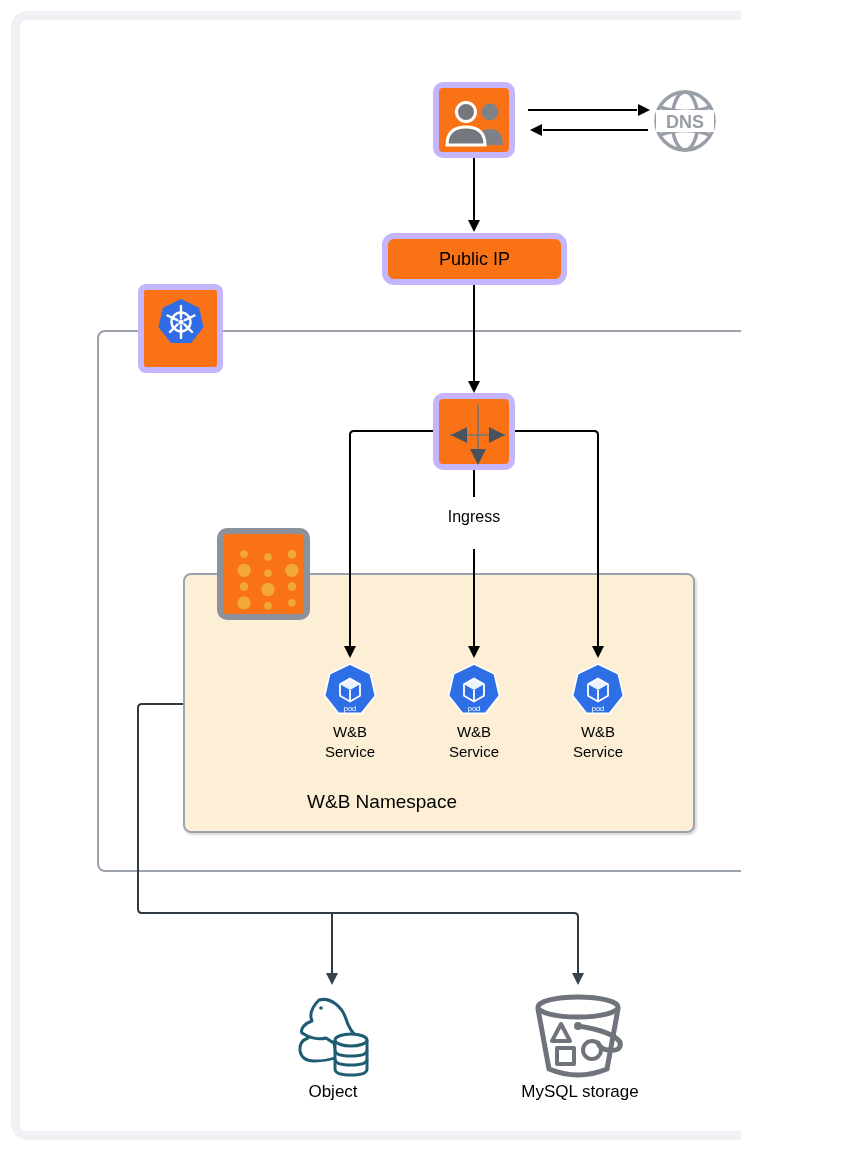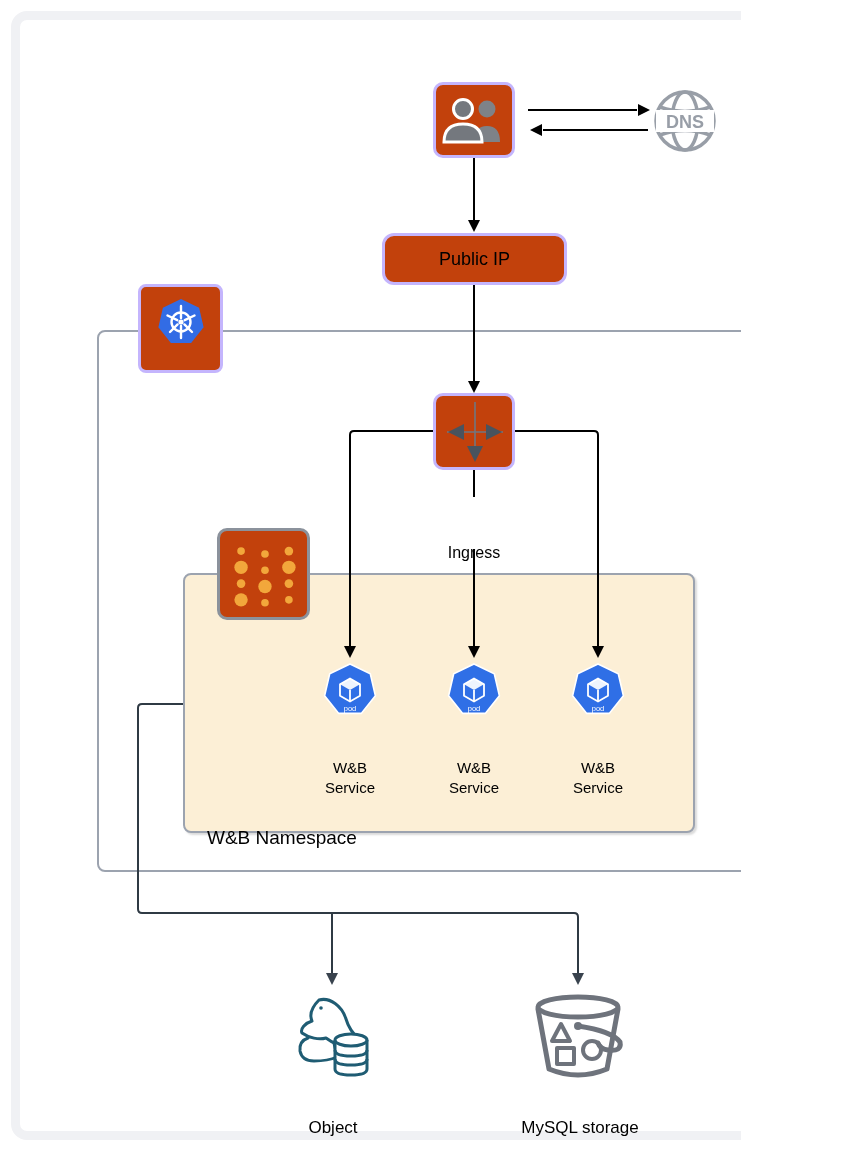--- a/index.html
+++ b/index.html
@@ -6,33 +6,33 @@
   #canvas{
     position:relative;width:741px;height:1151px;background:#ffffff;overflow:hidden;
     font-family:"Liberation Sans", sans-serif;color:#000;
   }
   .frame{
     position:absolute;left:11px;top:11px;width:829px;height:1129px;
     border:9px solid #F0F1F4;border-radius:16px;box-sizing:border-box;
   }
   .abs{position:absolute;box-sizing:border-box;}
   .box{
-    background:#c2410c;border:3px solid #c4b5fd;border-radius:10px;
+    background:#f97316;border:6px solid #c4b5fd;border-radius:10px;
   }
   .cluster{
     border:2px solid #9CA3AF;border-radius:8px;background:transparent;z-index:1;
   }
   .namespace{
     background:#FCEFD6;border:2px solid #9CA3AF;border-radius:8px;z-index:2;
     box-shadow:2px 2px 2px rgba(150,150,150,0.35);
   }
   svg.layer{position:absolute;left:0;top:0;z-index:3;pointer-events:none;}
   .node{z-index:4;}
   .label{
-    z-index:5;text-align:center;line-height:1.32;white-space:nowrap;margin-top:36px;
+    z-index:5;text-align:center;line-height:1.32;white-space:nowrap;
   }
   .label.wrap{white-space:normal;}
   .lbl-public-ip{font-size:18px;}
   .lbl-ingress{font-size:16px;}
   .lbl-pod{font-size:15px;}
   .lbl-namespace{font-size:19px;text-align:left;}
   .lbl-storage{font-size:17px;}
 </style>
 </head>
 <body>
@@ -172,21 +172,21 @@
 
   <svg class="abs node" style="left:570px;top:662px;z-index:4;" width="56" height="56" viewBox="-28 -28 56 56">
     <polygon points="0,-26 20.3,-16.2 25.4,5.8 11.3,23.4 -11.3,23.4 -25.4,5.8 -20.3,-16.2" fill="#2F6FE6" stroke="#ffffff" stroke-width="1.6"></polygon>
     <polygon points="0,-11.5 10,-5.75 0,0 -10,-5.75" fill="rgba(255,255,255,0.92)"></polygon>
     <polygon points="0,-11.5 10,-5.75 10,5.75 0,11.5 -10,5.75 -10,-5.75" fill="none" stroke="#ffffff" stroke-width="1.8" stroke-linejoin="round"></polygon>
     <line x1="0" y1="0" x2="0" y2="11.5" stroke="#ffffff" stroke-width="1.8"></line>
     <text x="0" y="20.5" text-anchor="middle" font-size="7.5" fill="#ffffff" font-family="Liberation Sans, sans-serif">pod</text>
   </svg>
   <div class="abs label wrap lbl-pod" style="left:556px;top:722px;width:84px;">W&amp;B Service</div>
 
-  <div class="abs label lbl-namespace" style="left:207px;top:789px;width:250px;">W&amp;B Namespace</div>
+  <div class="abs label lbl-namespace" style="left:207px;top:789px;width:250px;text-align:right;">W&amp;B Namespace</div>
 
   <svg class="abs node" style="left:292px;top:993px;z-index:4;" width="82" height="88" viewBox="0 0 82 88">
     <g stroke="#1F5C73" stroke-width="3" fill="#ffffff" stroke-linejoin="round" stroke-linecap="round">
       <path d="M22 68 Q10 68 8 58 Q7 48 16 45 Q17 36 27 35 Q36 34 40 41 L45 64 Q36 68 22 68 Z"></path>
       <path d="M27 7
                C21 13 17 21 20 28
                C13 30 8 36 10 40
                C17 45 27 47 34 45
                C42 51 52 54 60 52
                C58 58 60 62 66 63

